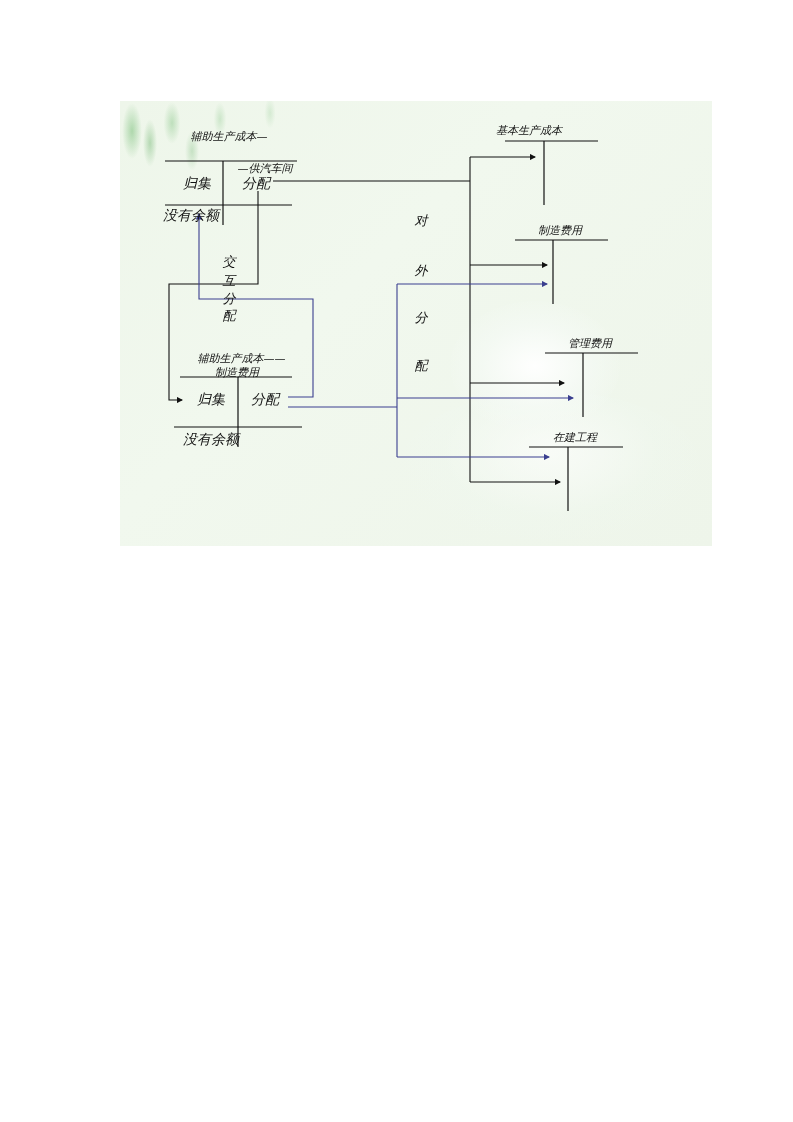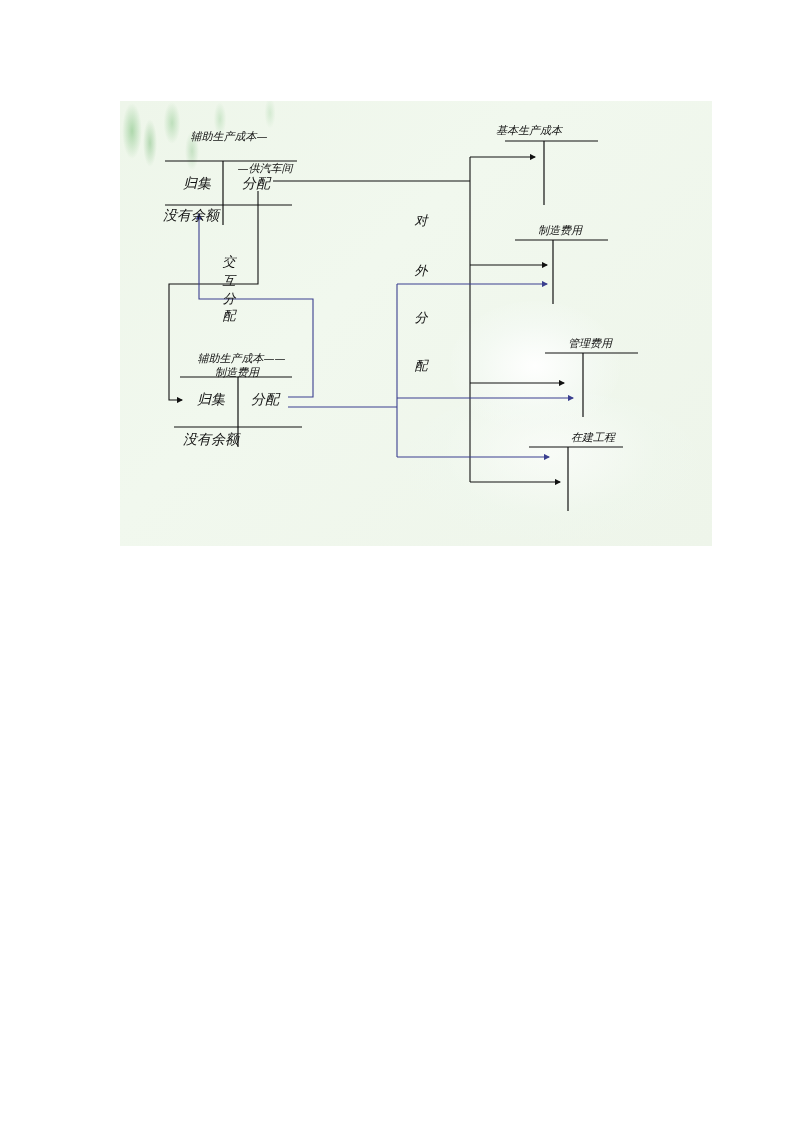--- a/index.html
+++ b/index.html
@@ -117,14 +117,14 @@
   <div class="lbl lbl-sm c" style="left:91px; top:330px;">没有余额</div>
 
   <div class="lbl lbl-big c" style="left:301px; top:112px;">对</div>
   <div class="lbl lbl-big c" style="left:301px; top:162px;">外</div>
   <div class="lbl lbl-big c" style="left:301px; top:209px;">分</div>
   <div class="lbl lbl-big c" style="left:301px; top:257px;">配</div>
 
   <div class="lbl c" style="left:409px; top:23px;">基本生产成本</div>
   <div class="lbl c" style="left:440px; top:123px;">制造费用</div>
   <div class="lbl c" style="left:470px; top:236px;text-align:center;">管理费用</div>
-  <div class="lbl c" style="left:455px; top:330px;margin-left:18px;">在建工程</div>
+  <div class="lbl c" style="left:455px; top:330px;">在建工程</div>
 </div>
 
 </body></html>

